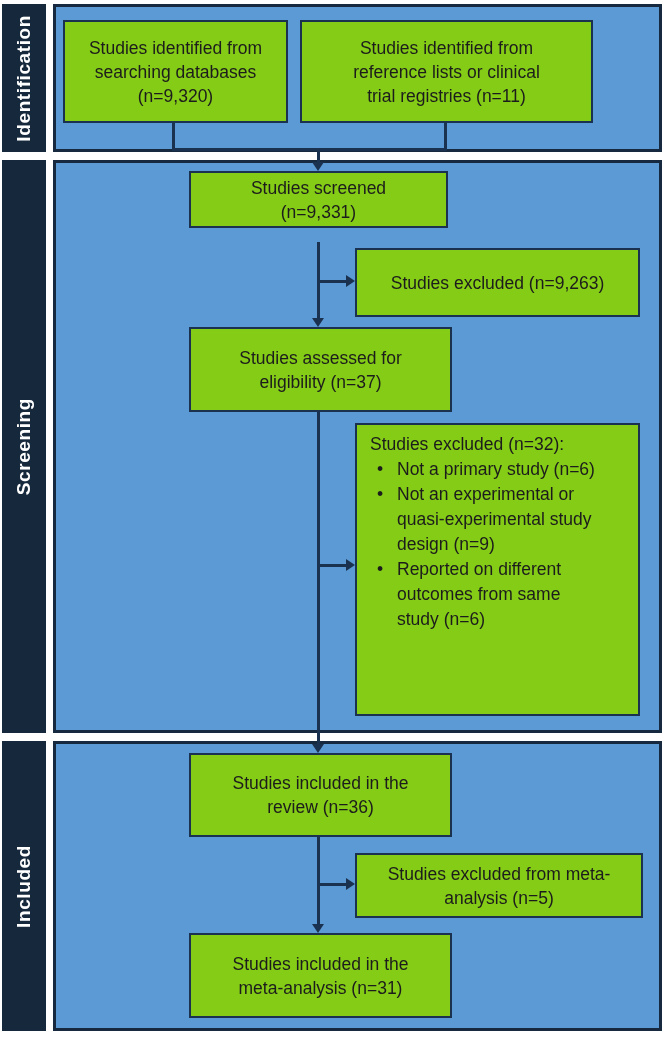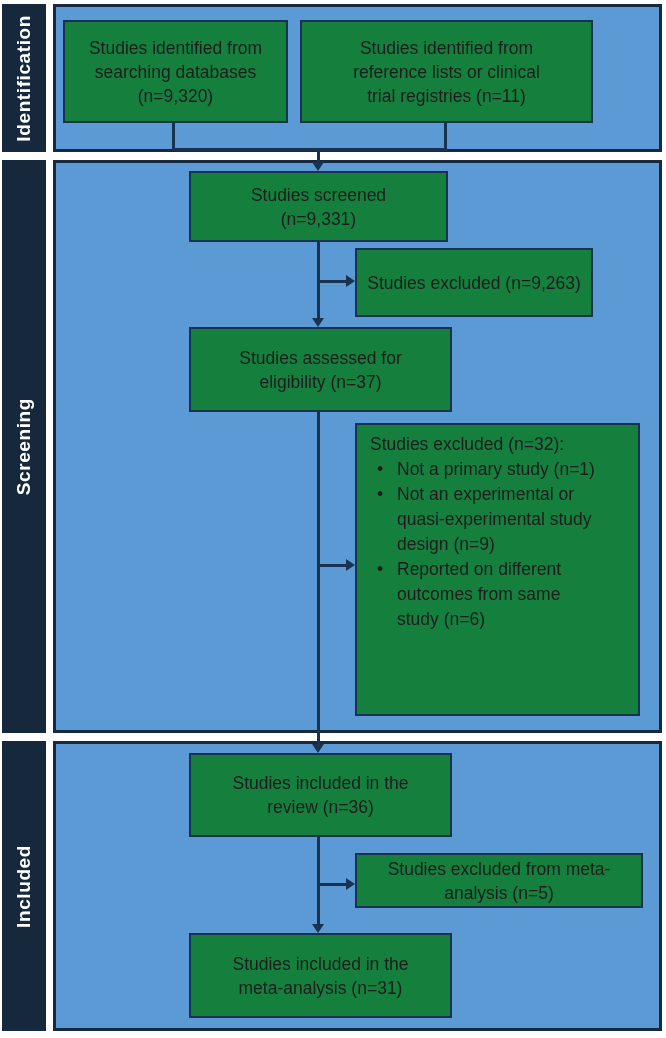--- a/index.html
+++ b/index.html
@@ -35,21 +35,21 @@
   .panel {
     position: absolute;
     left: 53px;
     width: 609px;
     background: #5b9ad5;
     border: 3px solid #16293e;
   }
   
   .fbox {
     position: absolute;
-    background: #15803d;
+    background: #84cc16;
     border: 2px solid #1b3150;
     color: #1c1c1c;
     font-size: 17.5px;
     line-height: 24px;
     display: flex;
     align-items: center;
     justify-content: center;
     text-align: center;
     white-space: pre-line;
     z-index: 3;
@@ -115,42 +115,42 @@
   <div class="panel" style="top:160px; height:573px;"></div>
   <div class="panel" style="top:741px; height:290px;"></div>
 
   <div class="fbox" style="left:63px; top:20px; width:225px; height:103px;">Studies identified from
 searching databases
 (n=9,320)</div>
   <div class="fbox" style="left:300px; top:20px; width:293px; height:103px;">Studies identified from
 reference lists or clinical
 trial registries (n=11)</div>
 
-  <div class="fbox" style="left:189px; top:171px; width:259px; height:71px;">Studies screened
+  <div class="fbox" style="left:189px; top:171px; width:259px; height:57px;">Studies screened
 (n=9,331)</div>
-  <div class="fbox" style="left:355px; top:248px; width:238px; height:69px;">Studies excluded (n=9,263)</div>
+  <div class="fbox" style="left:355px; top:248px; width:285px; height:69px;">Studies excluded (n=9,263)</div>
   <div class="fbox" style="left:189px; top:327px; width:263px; height:85px;">Studies assessed for
 eligibility (n=37)</div>
 
   <div class="fbox bulleted" style="left:355px; top:423px; width:285px; height:293px;">
     <div>Studies excluded (n=32):</div>
     <ul class="bullet-list">
-      <li>Not a primary study (n=1)</li>
+      <li>Not a primary study (n=6)</li>
       <li>Not an experimental or
 quasi-experimental study
 design (n=9)</li>
       <li>Reported on different
 outcomes from same
 study (n=6)</li>
     </ul>
   </div>
 
   <div class="fbox" style="left:189px; top:753px; width:263px; height:84px;">Studies included in the
 review (n=36)</div>
-  <div class="fbox" style="left:355px; top:853px; width:288px; height:55px;">Studies excluded from meta-
+  <div class="fbox" style="left:355px; top:853px; width:288px; height:65px;">Studies excluded from meta-
 analysis (n=5)</div>
   <div class="fbox" style="left:189px; top:933px; width:263px; height:85px;">Studies included in the
 meta-analysis (n=31)</div>
 
   <div class="line" style="left:172px; top:123px; width:3px; height:28px;"></div>
   <div class="line" style="left:444px; top:123px; width:3px; height:28px;"></div>
   <div class="line" style="left:172px; top:148px; width:275px; height:3px;"></div>
   <div class="line" style="left:317px; top:148px; width:3px; height:15px;"></div>
   <div class="arrow-down" style="left:312px; top:162px;"></div>
 

